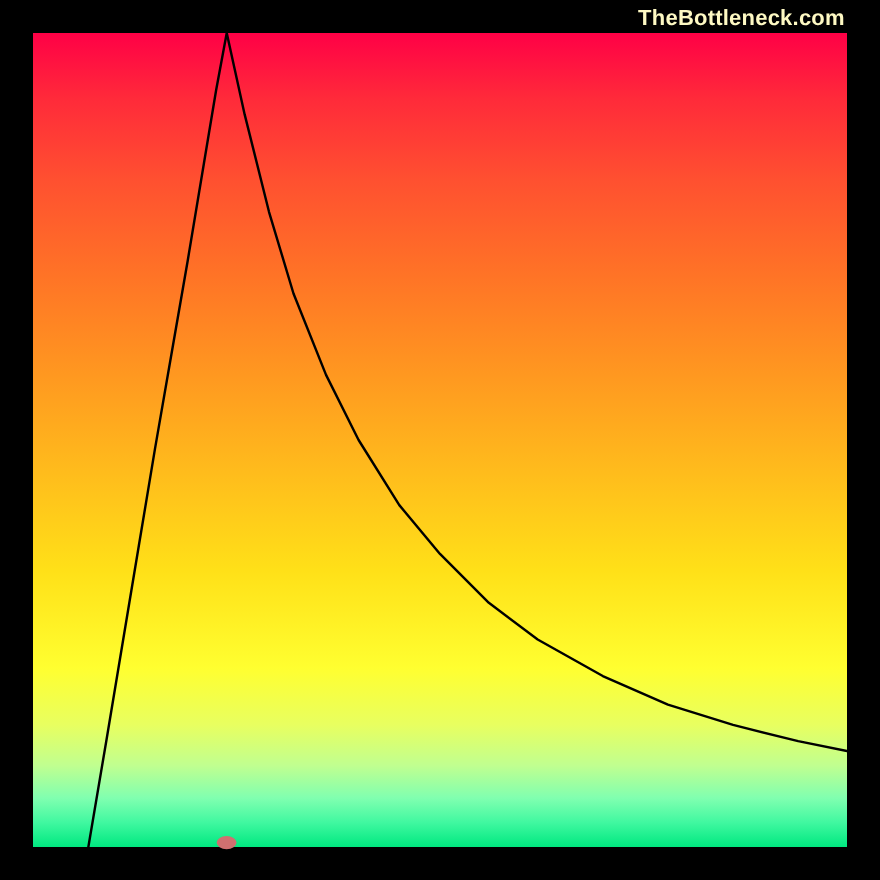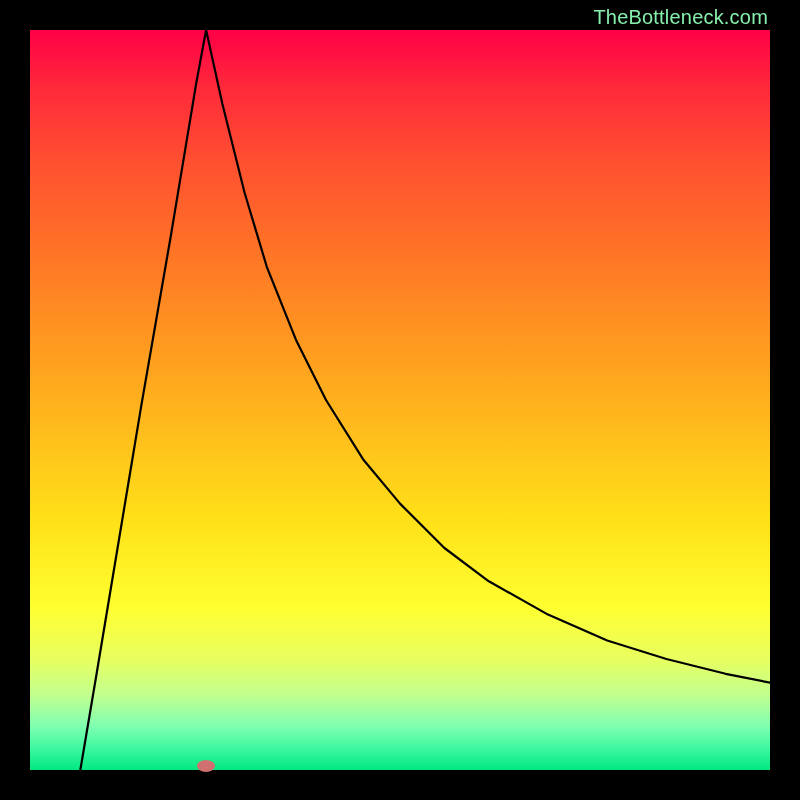--- a/index.html
+++ b/index.html
@@ -30,23 +30,23 @@
       #c0ff90 90%,
       #80ffb0 94%,
       #40f8a0 97%,
       #00e880 100%
     );
   }
   .watermark {
     position: absolute;
     top: 6px;
     right: 32px;
-    color: #86efac;
+    color: #fef9c3;
     font-size: 20px;
-    font-weight: normal;
+    font-weight: bold;
     letter-spacing: 0.2px;
   }
   .curve {
     position: absolute;
     left: 30px;
     top: 30px;
     width: 740px;
     height: 740px;
     pointer-events: none;
   }

